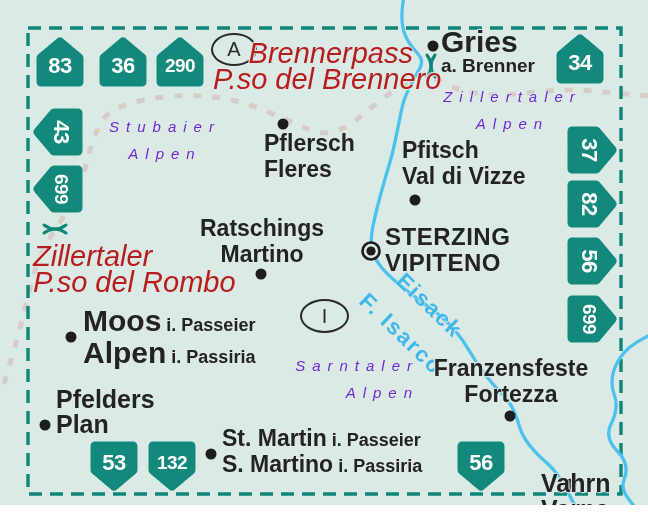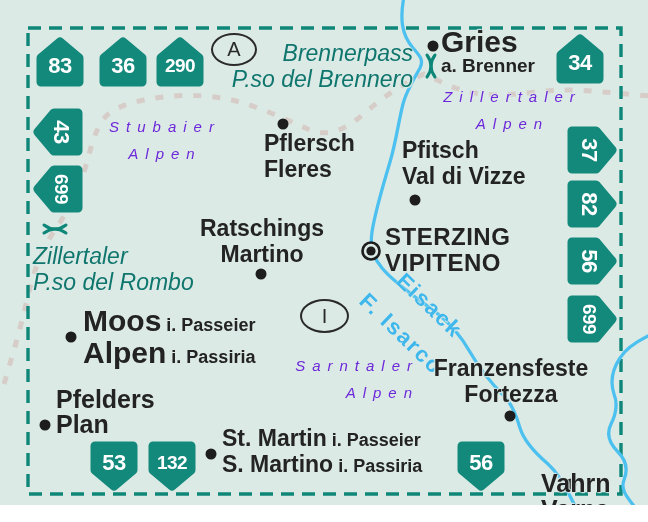--- a/index.html
+++ b/index.html
@@ -31,21 +31,21 @@
     display:flex;align-items:center;justify-content:center;
     font-size:20px;color:#2a2a2a;background:transparent;
   }
   
   .lbl{position:absolute;white-space:nowrap;
        text-shadow:0 0 2px #dceae6,0 0 2px #dceae6,1px 1px 1px #dceae6,-1px -1px 1px #dceae6;}
   .place{font-weight:bold;font-size:23px;line-height:26px;color:#232323;}
   .place .big{font-size:30px;}
   .place .small{font-size:18px;margin-left:5px;}
   .place.caps{font-size:24px;letter-spacing:0.5px;}
-  .pass{font-style:italic;font-size:23px;line-height:26px;color:#0f766e;}
+  .pass{font-style:italic;font-size:29px;line-height:26px;color:#b91c1c;}
   .range{font-style:italic;font-size:15px;line-height:27px;letter-spacing:7px;color:#6d28d9;}
   .ctr{text-align:center;}
   .rgt{text-align:right;}
   .river-lbl{position:absolute;color:#3db7ec;font-size:22px;letter-spacing:2px;
              font-weight:bold;transform-origin:left top;
              text-shadow:0 0 2px #dceae6,1px 1px 1px #dceae6;}
 </style>
 </head>
 <body>
 

